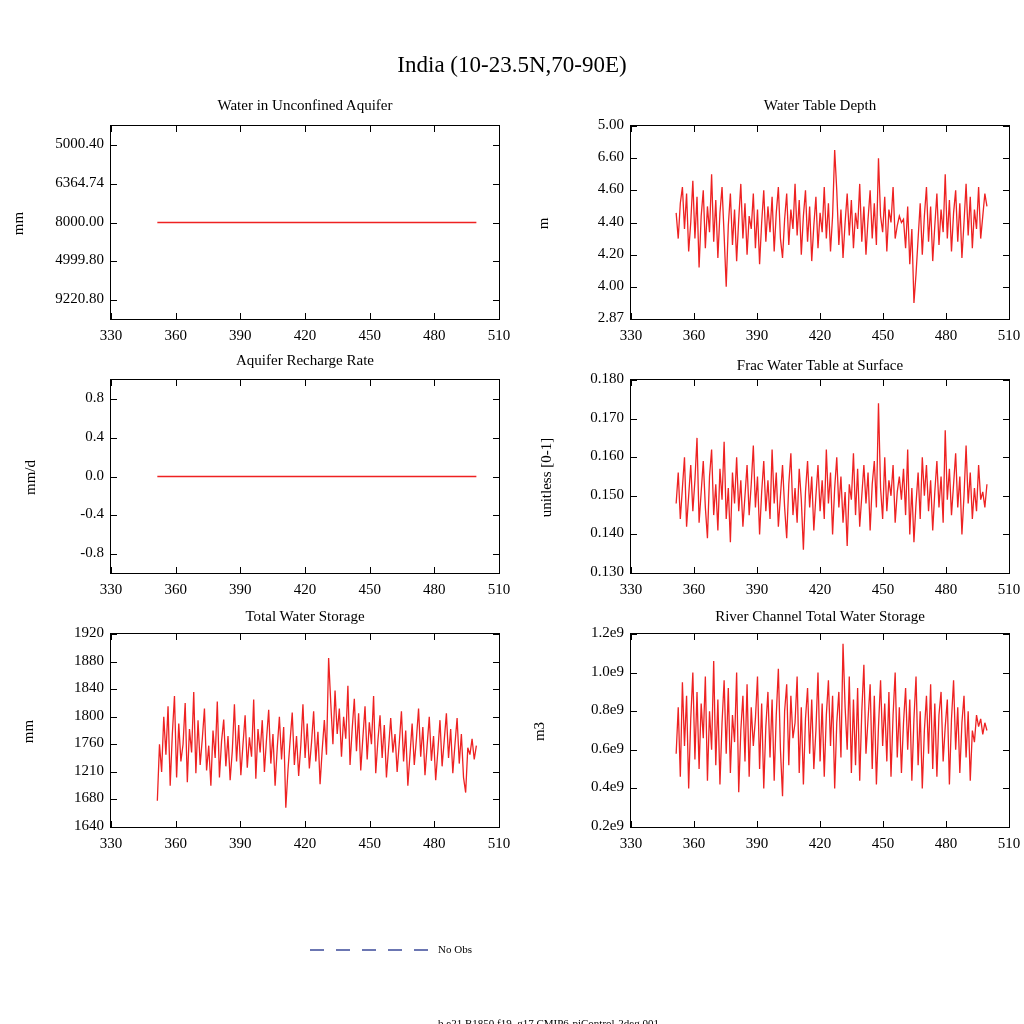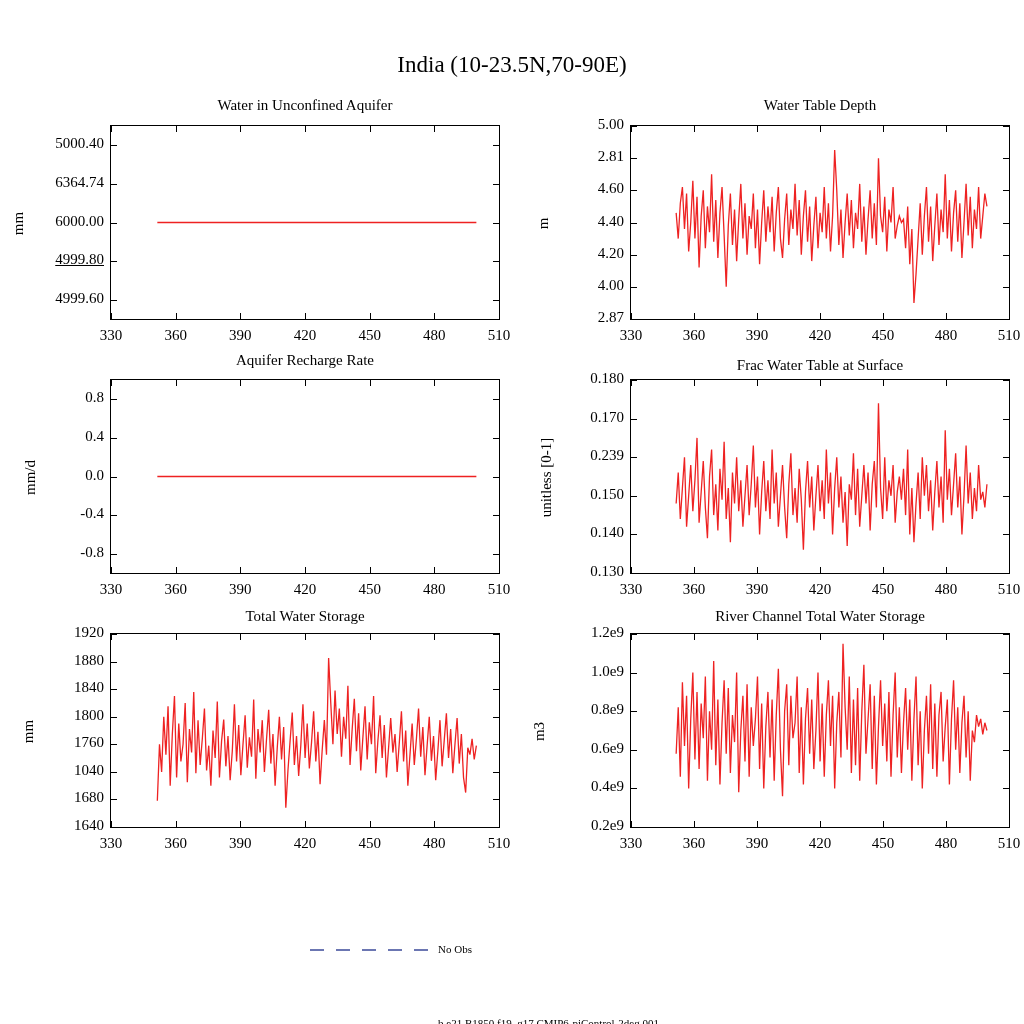--- a/index.html
+++ b/index.html
@@ -88,27 +88,27 @@
 
   <div class="panel">
     <div class="panel-title" style="left:110px; top:97px; width:390px;">Water in Unconfined Aquifer</div>
     <div class="plot-frame" id="frame0" style="left:110px; top:125px; width:390px; height:195px;">
         <svg width="388" height="193">
           <polyline points="46.34,96.50 365.37,96.50" fill="none" stroke="#ee2222" stroke-width="1.3"></polyline>
         </svg>
       </div>
     <div class="ylabel" style="left:-12px; top:215px; width:60px; transform:rotate(-90deg);">mm</div>
     <div id="yticks0">
-        <div class="ytick" style="left: 12px; top: 289.7px; width: 92px;">4999.60</div>
+        <div class="ytick" style="left: 12px; top: 289.7px; width: 92px;">9220.80</div>
         <div style="position: absolute; left: 110px; top: 299.7px; width: 7px; height: 0px; border-top: 1px solid rgb(0, 0, 0);"></div>
         <div style="position: absolute; left: 493px; top: 299.7px; width: 7px; height: 0px; border-top: 1px solid rgb(0, 0, 0);"></div>
-        <div class="ytick" style="left: 12px; top: 251.1px; width: 92px; text-decoration: underline;">4999.80</div>
+        <div class="ytick" style="left: 12px; top: 251.1px; width: 92px;">4999.80</div>
         <div style="position: absolute; left: 110px; top: 261.1px; width: 7px; height: 0px; border-top: 1px solid rgb(0, 0, 0);"></div>
         <div style="position: absolute; left: 493px; top: 261.1px; width: 7px; height: 0px; border-top: 1px solid rgb(0, 0, 0);"></div>
-        <div class="ytick" style="left: 12px; top: 212.5px; width: 92px;">6000.00</div>
+        <div class="ytick" style="left: 12px; top: 212.5px; width: 92px;">8000.00</div>
         <div style="position: absolute; left: 110px; top: 222.5px; width: 7px; height: 0px; border-top: 1px solid rgb(0, 0, 0);"></div>
         <div style="position: absolute; left: 493px; top: 222.5px; width: 7px; height: 0px; border-top: 1px solid rgb(0, 0, 0);"></div>
         <div class="ytick" style="left: 12px; top: 173.9px; width: 92px;">6364.74</div>
         <div style="position: absolute; left: 110px; top: 183.9px; width: 7px; height: 0px; border-top: 1px solid rgb(0, 0, 0);"></div>
         <div style="position: absolute; left: 493px; top: 183.9px; width: 7px; height: 0px; border-top: 1px solid rgb(0, 0, 0);"></div>
         <div class="ytick" style="left: 12px; top: 135.3px; width: 92px;">5000.40</div>
         <div style="position: absolute; left: 110px; top: 145.3px; width: 7px; height: 0px; border-top: 1px solid rgb(0, 0, 0);"></div>
         <div style="position: absolute; left: 493px; top: 145.3px; width: 7px; height: 0px; border-top: 1px solid rgb(0, 0, 0);"></div>
       </div>
     <div id="xticks0">
@@ -153,21 +153,21 @@
         <div style="position: absolute; left: 1003px; top: 286.833px; width: 7px; height: 0px; border-top: 1px solid rgb(0, 0, 0);"></div>
         <div class="ytick" style="left: 532px; top: 244.667px; width: 92px;">4.20</div>
         <div style="position: absolute; left: 630px; top: 254.667px; width: 7px; height: 0px; border-top: 1px solid rgb(0, 0, 0);"></div>
         <div style="position: absolute; left: 1003px; top: 254.667px; width: 7px; height: 0px; border-top: 1px solid rgb(0, 0, 0);"></div>
         <div class="ytick" style="left: 532px; top: 212.5px; width: 92px;">4.40</div>
         <div style="position: absolute; left: 630px; top: 222.5px; width: 7px; height: 0px; border-top: 1px solid rgb(0, 0, 0);"></div>
         <div style="position: absolute; left: 1003px; top: 222.5px; width: 7px; height: 0px; border-top: 1px solid rgb(0, 0, 0);"></div>
         <div class="ytick" style="left: 532px; top: 180.333px; width: 92px;">4.60</div>
         <div style="position: absolute; left: 630px; top: 190.333px; width: 7px; height: 0px; border-top: 1px solid rgb(0, 0, 0);"></div>
         <div style="position: absolute; left: 1003px; top: 190.333px; width: 7px; height: 0px; border-top: 1px solid rgb(0, 0, 0);"></div>
-        <div class="ytick" style="left: 532px; top: 148.167px; width: 92px;">2.81</div>
+        <div class="ytick" style="left: 532px; top: 148.167px; width: 92px;">6.60</div>
         <div style="position: absolute; left: 630px; top: 158.167px; width: 7px; height: 0px; border-top: 1px solid rgb(0, 0, 0);"></div>
         <div style="position: absolute; left: 1003px; top: 158.167px; width: 7px; height: 0px; border-top: 1px solid rgb(0, 0, 0);"></div>
         <div class="ytick" style="left: 532px; top: 116px; width: 92px;">5.00</div>
         <div style="position: absolute; left: 630px; top: 126px; width: 7px; height: 0px; border-top: 1px solid rgb(0, 0, 0);"></div>
         <div style="position: absolute; left: 1003px; top: 126px; width: 7px; height: 0px; border-top: 1px solid rgb(0, 0, 0);"></div>
       </div>
     <div id="xticks1">
         <div class="xtick" style="left: 601px; top: 327px; width: 60px;">330</div>
         <div style="position: absolute; left: 631px; top: 313px; height: 7px; width: 0px; border-left: 1px solid rgb(0, 0, 0);"></div>
         <div style="position: absolute; left: 631px; top: 125px; height: 7px; width: 0px; border-left: 1px solid rgb(0, 0, 0);"></div>
@@ -253,21 +253,21 @@
     <div id="yticks3">
         <div class="ytick" style="left: 532px; top: 563px; width: 92px;">0.130</div>
         <div style="position: absolute; left: 630px; top: 573px; width: 7px; height: 0px; border-top: 1px solid rgb(0, 0, 0);"></div>
         <div style="position: absolute; left: 1003px; top: 573px; width: 7px; height: 0px; border-top: 1px solid rgb(0, 0, 0);"></div>
         <div class="ytick" style="left: 532px; top: 524.4px; width: 92px;">0.140</div>
         <div style="position: absolute; left: 630px; top: 534.4px; width: 7px; height: 0px; border-top: 1px solid rgb(0, 0, 0);"></div>
         <div style="position: absolute; left: 1003px; top: 534.4px; width: 7px; height: 0px; border-top: 1px solid rgb(0, 0, 0);"></div>
         <div class="ytick" style="left: 532px; top: 485.8px; width: 92px;">0.150</div>
         <div style="position: absolute; left: 630px; top: 495.8px; width: 7px; height: 0px; border-top: 1px solid rgb(0, 0, 0);"></div>
         <div style="position: absolute; left: 1003px; top: 495.8px; width: 7px; height: 0px; border-top: 1px solid rgb(0, 0, 0);"></div>
-        <div class="ytick" style="left: 532px; top: 447.2px; width: 92px;">0.239</div>
+        <div class="ytick" style="left: 532px; top: 447.2px; width: 92px;">0.160</div>
         <div style="position: absolute; left: 630px; top: 457.2px; width: 7px; height: 0px; border-top: 1px solid rgb(0, 0, 0);"></div>
         <div style="position: absolute; left: 1003px; top: 457.2px; width: 7px; height: 0px; border-top: 1px solid rgb(0, 0, 0);"></div>
         <div class="ytick" style="left: 532px; top: 408.6px; width: 92px;">0.170</div>
         <div style="position: absolute; left: 630px; top: 418.6px; width: 7px; height: 0px; border-top: 1px solid rgb(0, 0, 0);"></div>
         <div style="position: absolute; left: 1003px; top: 418.6px; width: 7px; height: 0px; border-top: 1px solid rgb(0, 0, 0);"></div>
         <div class="ytick" style="left: 532px; top: 370px; width: 92px;">0.180</div>
         <div style="position: absolute; left: 630px; top: 380px; width: 7px; height: 0px; border-top: 1px solid rgb(0, 0, 0);"></div>
         <div style="position: absolute; left: 1003px; top: 380px; width: 7px; height: 0px; border-top: 1px solid rgb(0, 0, 0);"></div>
       </div>
     <div id="xticks3">
@@ -303,21 +303,21 @@
         </svg>
       </div>
     <div class="ylabel" style="left:-2px; top:723px; width:60px; transform:rotate(-90deg);">mm</div>
     <div id="yticks4">
         <div class="ytick" style="left: 12px; top: 817px; width: 92px;">1640</div>
         <div style="position: absolute; left: 110px; top: 827px; width: 7px; height: 0px; border-top: 1px solid rgb(0, 0, 0);"></div>
         <div style="position: absolute; left: 493px; top: 827px; width: 7px; height: 0px; border-top: 1px solid rgb(0, 0, 0);"></div>
         <div class="ytick" style="left: 12px; top: 789.429px; width: 92px;">1680</div>
         <div style="position: absolute; left: 110px; top: 799.429px; width: 7px; height: 0px; border-top: 1px solid rgb(0, 0, 0);"></div>
         <div style="position: absolute; left: 493px; top: 799.429px; width: 7px; height: 0px; border-top: 1px solid rgb(0, 0, 0);"></div>
-        <div class="ytick" style="left: 12px; top: 761.857px; width: 92px;">1040</div>
+        <div class="ytick" style="left: 12px; top: 761.857px; width: 92px;">1210</div>
         <div style="position: absolute; left: 110px; top: 771.857px; width: 7px; height: 0px; border-top: 1px solid rgb(0, 0, 0);"></div>
         <div style="position: absolute; left: 493px; top: 771.857px; width: 7px; height: 0px; border-top: 1px solid rgb(0, 0, 0);"></div>
         <div class="ytick" style="left: 12px; top: 734.286px; width: 92px;">1760</div>
         <div style="position: absolute; left: 110px; top: 744.286px; width: 7px; height: 0px; border-top: 1px solid rgb(0, 0, 0);"></div>
         <div style="position: absolute; left: 493px; top: 744.286px; width: 7px; height: 0px; border-top: 1px solid rgb(0, 0, 0);"></div>
         <div class="ytick" style="left: 12px; top: 706.714px; width: 92px;">1800</div>
         <div style="position: absolute; left: 110px; top: 716.714px; width: 7px; height: 0px; border-top: 1px solid rgb(0, 0, 0);"></div>
         <div style="position: absolute; left: 493px; top: 716.714px; width: 7px; height: 0px; border-top: 1px solid rgb(0, 0, 0);"></div>
         <div class="ytick" style="left: 12px; top: 679.143px; width: 92px;">1840</div>
         <div style="position: absolute; left: 110px; top: 689.143px; width: 7px; height: 0px; border-top: 1px solid rgb(0, 0, 0);"></div>

